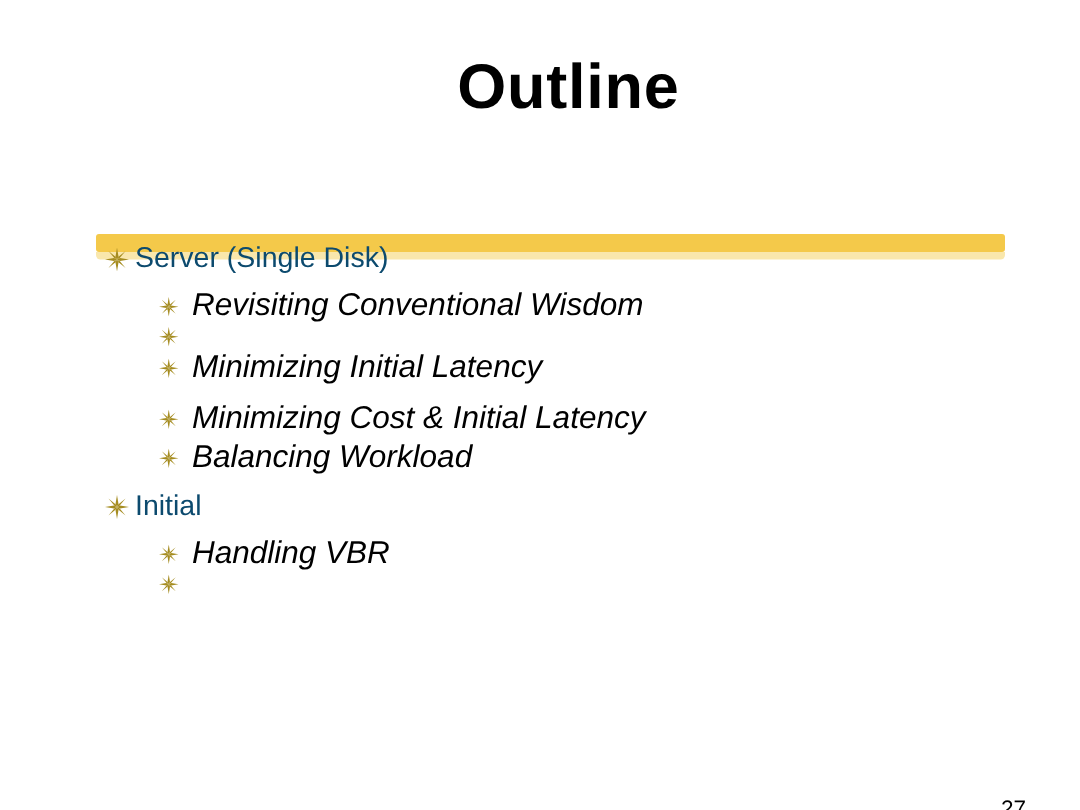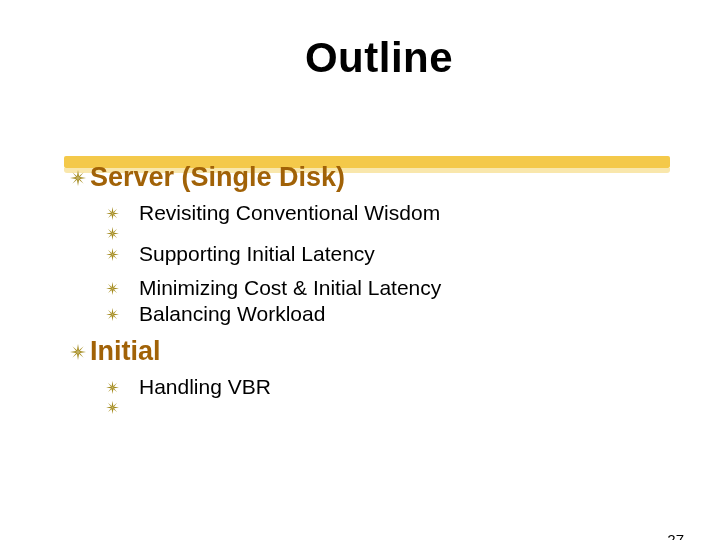--- a/index.html
+++ b/index.html
@@ -56,34 +56,34 @@
   .section {
     margin-top: 10px;
   }
   .section-header {
     display: flex;
     align-items: center;
     gap: 4px;
     margin-bottom: 8px;
   }
   .section-header .label {
-    color: #a16207;
-    font-size: 27px;
+    color: #0c4a6e;
+    font-size: 19px;
     font-family: Verdana, Geneva, sans-serif;
-    font-weight: bold;
   }
   .subitems {
     margin-left: 36px;
     margin-bottom: 4px;
   }
   .subitem {
     display: flex;
     align-items: center;
-    gap: 20px;
+    gap: 9px;
     margin-bottom: 2px;
+    font-style: italic;
   }
   .subitem .label {
     color: #000000;
     font-size: 21px;
     font-family: Verdana, Geneva, sans-serif;
   }
   .zicon {
     width: 16px; height: 16px;
     flex: 0 0 16px;
   }
@@ -166,21 +166,21 @@
                 <polygon points="8,0 9,6 8,8 7,6"></polygon>
                 <polygon points="16,8 10,9 8,8 10,7"></polygon>
                 <polygon points="8,16 7,10 8,8 9,10"></polygon>
                 <polygon points="0,8 6,7 8,8 6,9"></polygon>
                 <polygon points="13.7,2.3 9.8,7 8,8 9,6.2"></polygon>
                 <polygon points="13.7,13.7 9,9.8 8,8 9.8,9"></polygon>
                 <polygon points="2.3,13.7 6.2,9 8,8 7,9.8"></polygon>
                 <polygon points="2.3,2.3 7,6.2 8,8 6.2,7"></polygon>
               </g>
             </svg>
-          <span class="label">Supporting Initial Latency</span>
+          <span class="label">Minimizing Initial Latency</span>
         </div>
       </div>
     </div>
 
     <div class="section">
       <div class="subitems">
         <div class="subitem">
           <svg class="zicon-sm" viewBox="0 0 16 16">
               <g fill="#a58c20">
                 <polygon points="8,0 9,6 8,8 7,6"></polygon>

